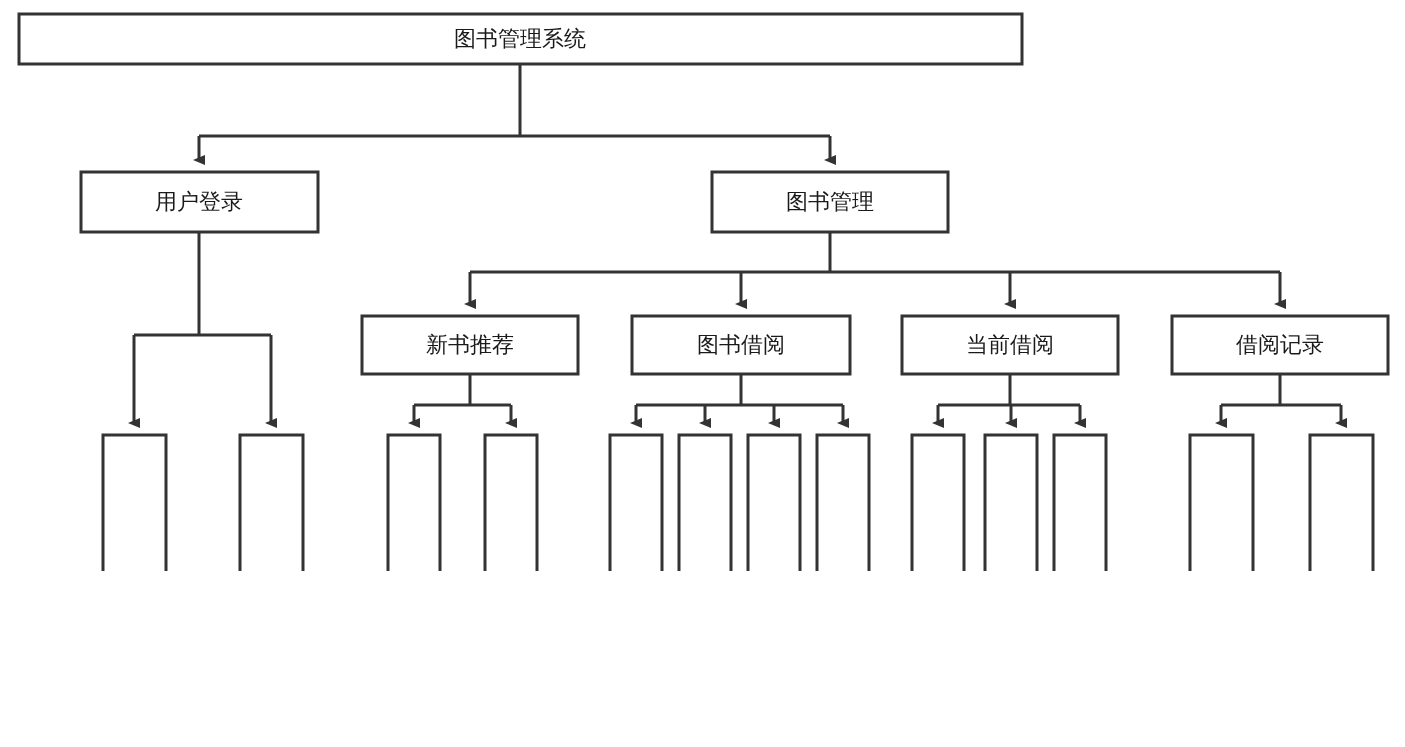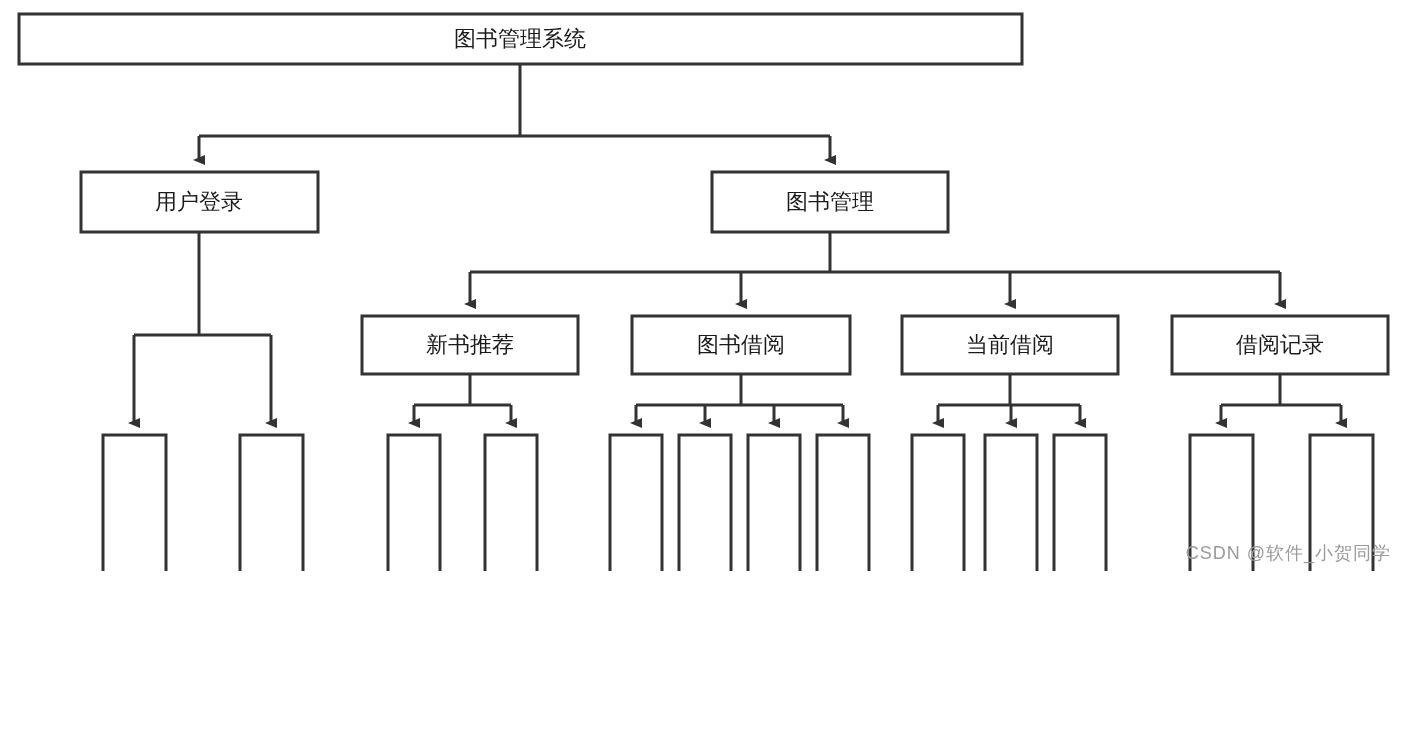--- a/index.html
+++ b/index.html
@@ -183,14 +183,13 @@
   <div class="vlabel" style="left:610px; top:435px; width:52px; height:300px; align-items:center;">查询图书</div>
   <div class="vlabel" style="left:679px; top:443px; width:52px; height:292px; align-items:flex-start;">新增图书（管理员）</div>
   <div class="vlabel" style="left:748px; top:443px; width:52px; height:292px; align-items:flex-start;">编辑图书（管理员）</div>
   <div class="vlabel" style="left:817px; top:435px; width:52px; height:300px; align-items:center;">借阅图书</div>
   <div class="vlabel" style="left:912px; top:435px; width:52px; height:300px; align-items:center;">查询图书</div>
   <div class="vlabel" style="left:985px; top:435px; width:52px; height:300px; align-items:center;">归还图书</div>
   <div class="vlabel" style="left:1054px; top:443px; width:52px; height:292px; align-items:flex-start;">确认归还（管理员）</div>
   <div class="vlabel" style="left:1190px; top:435px; width:63px; height:300px; align-items:center;">新增借阅记录</div>
   <div class="vlabel" style="left:1310px; top:435px; width:63px; height:300px; align-items:center;">查询借阅记录</div>
 
-  <div class="watermark">CSDN @软件_小贺同学</div>
 </div>
 
 </body></html>

